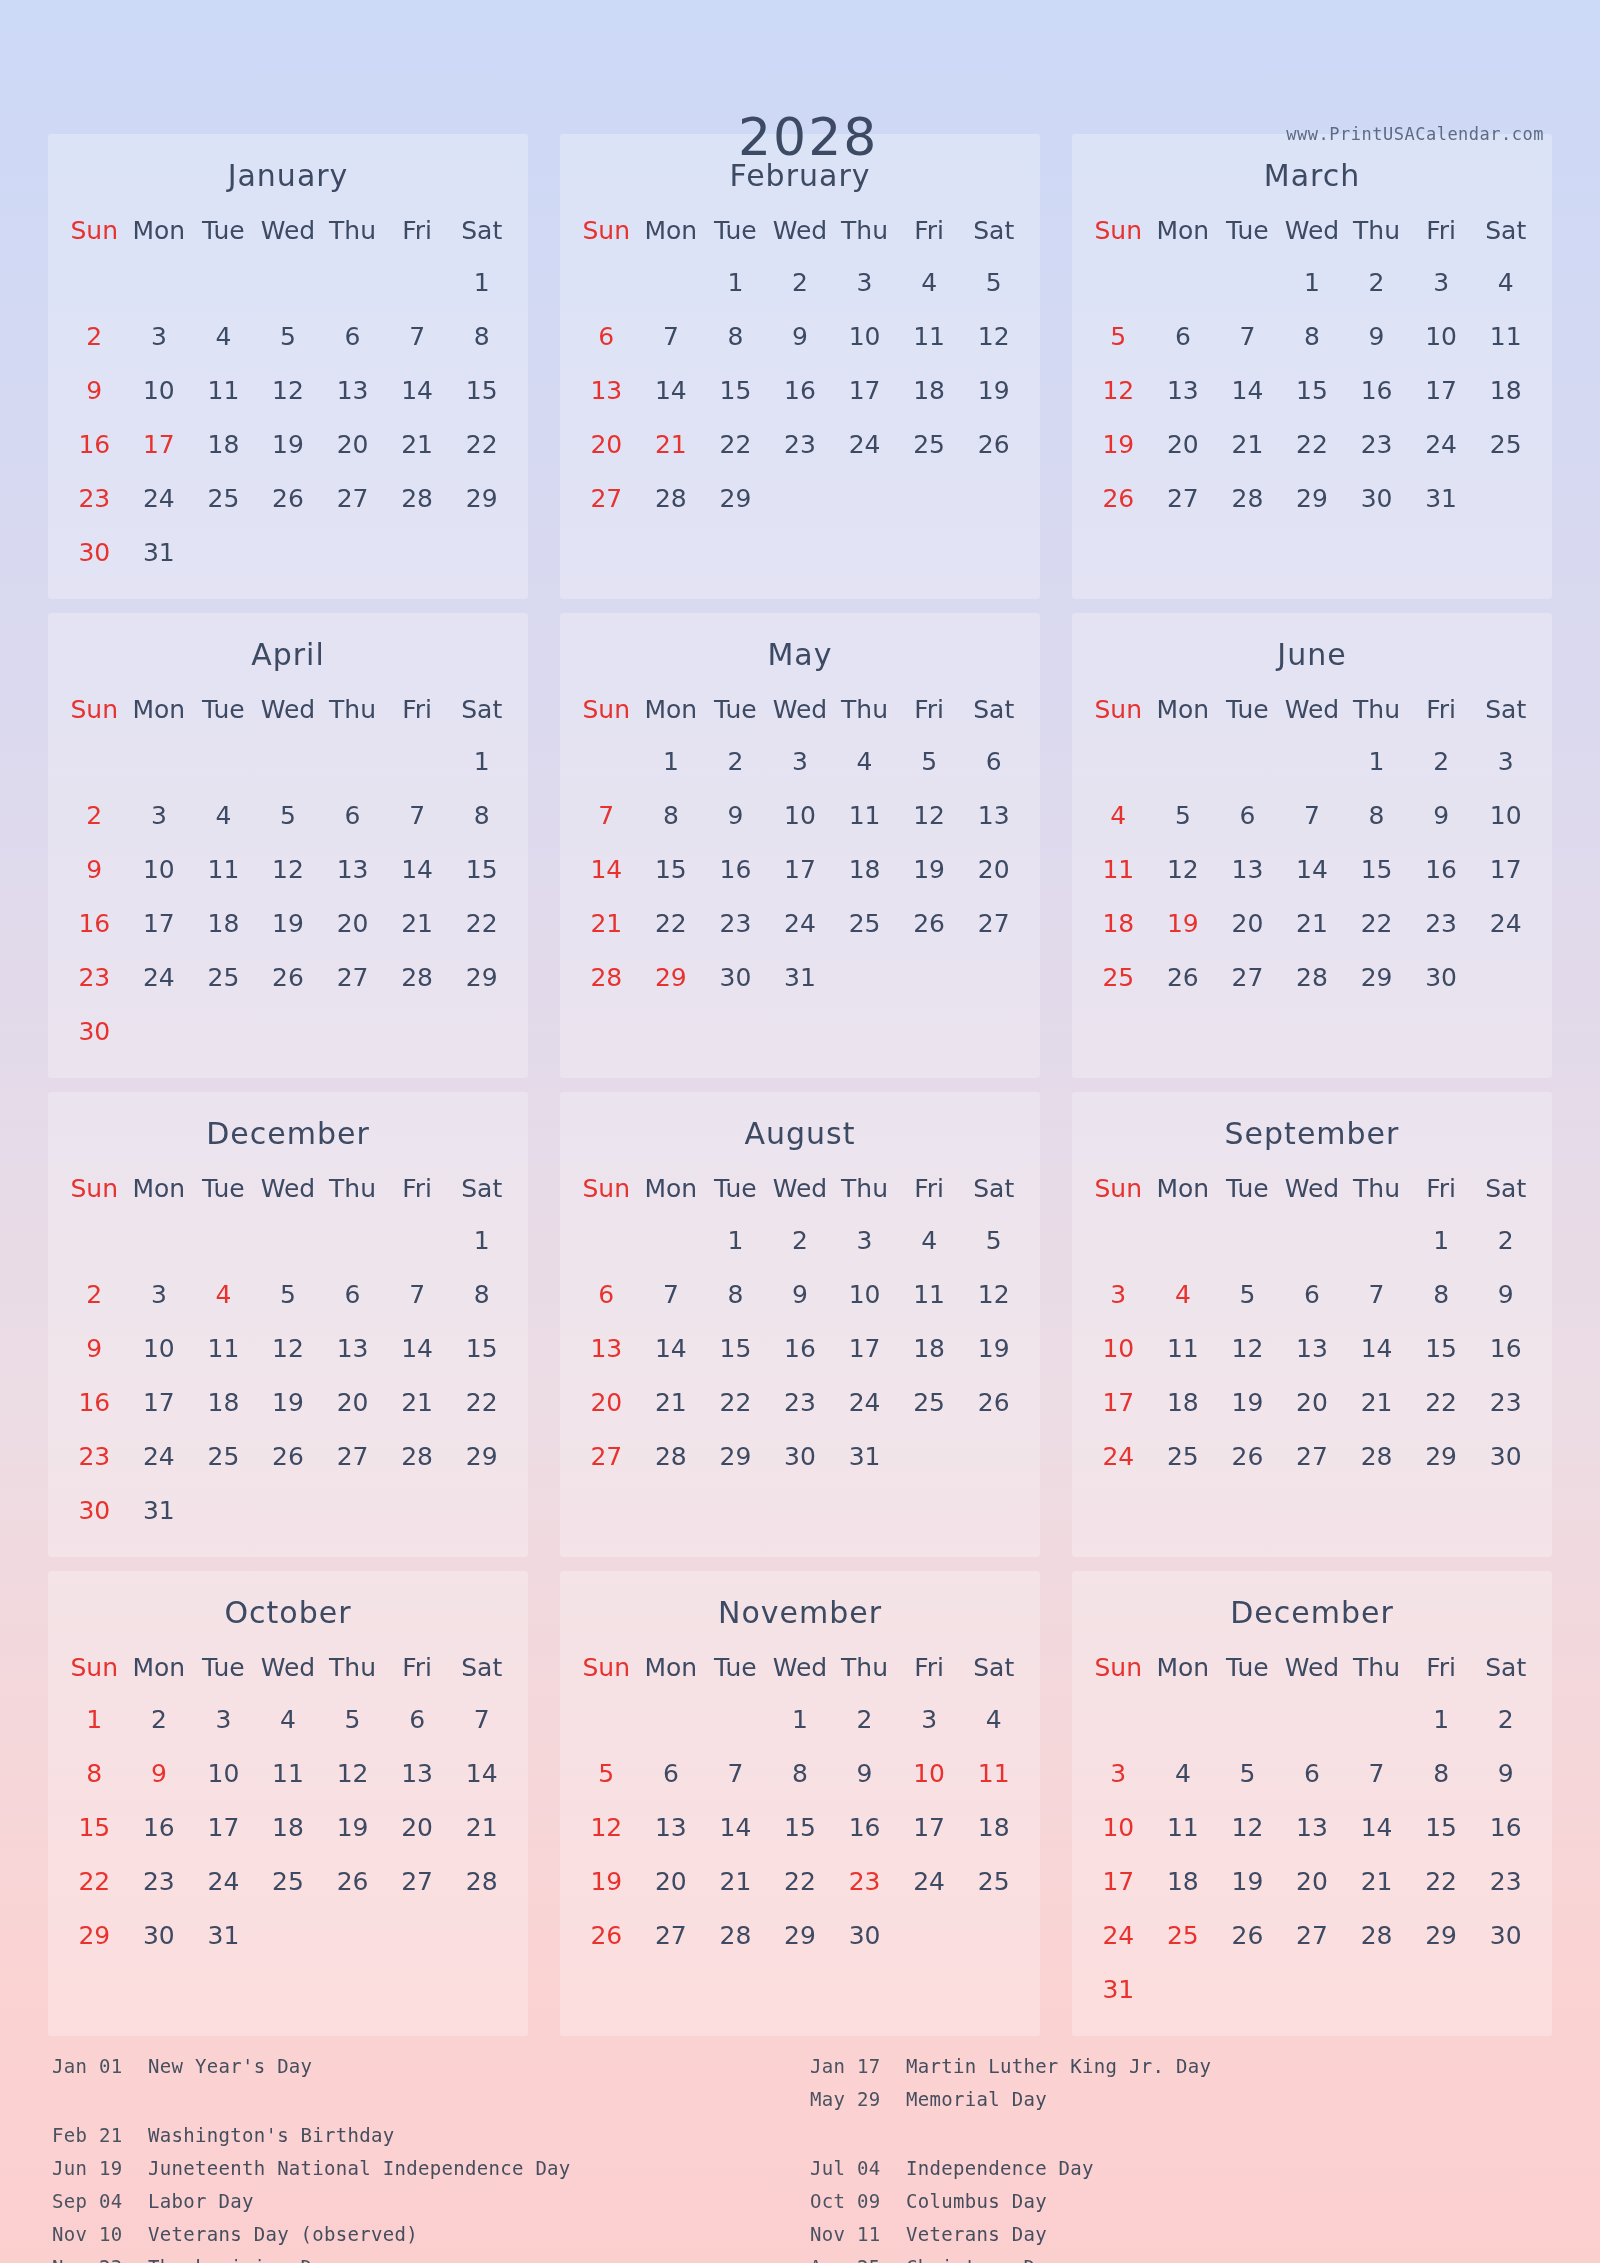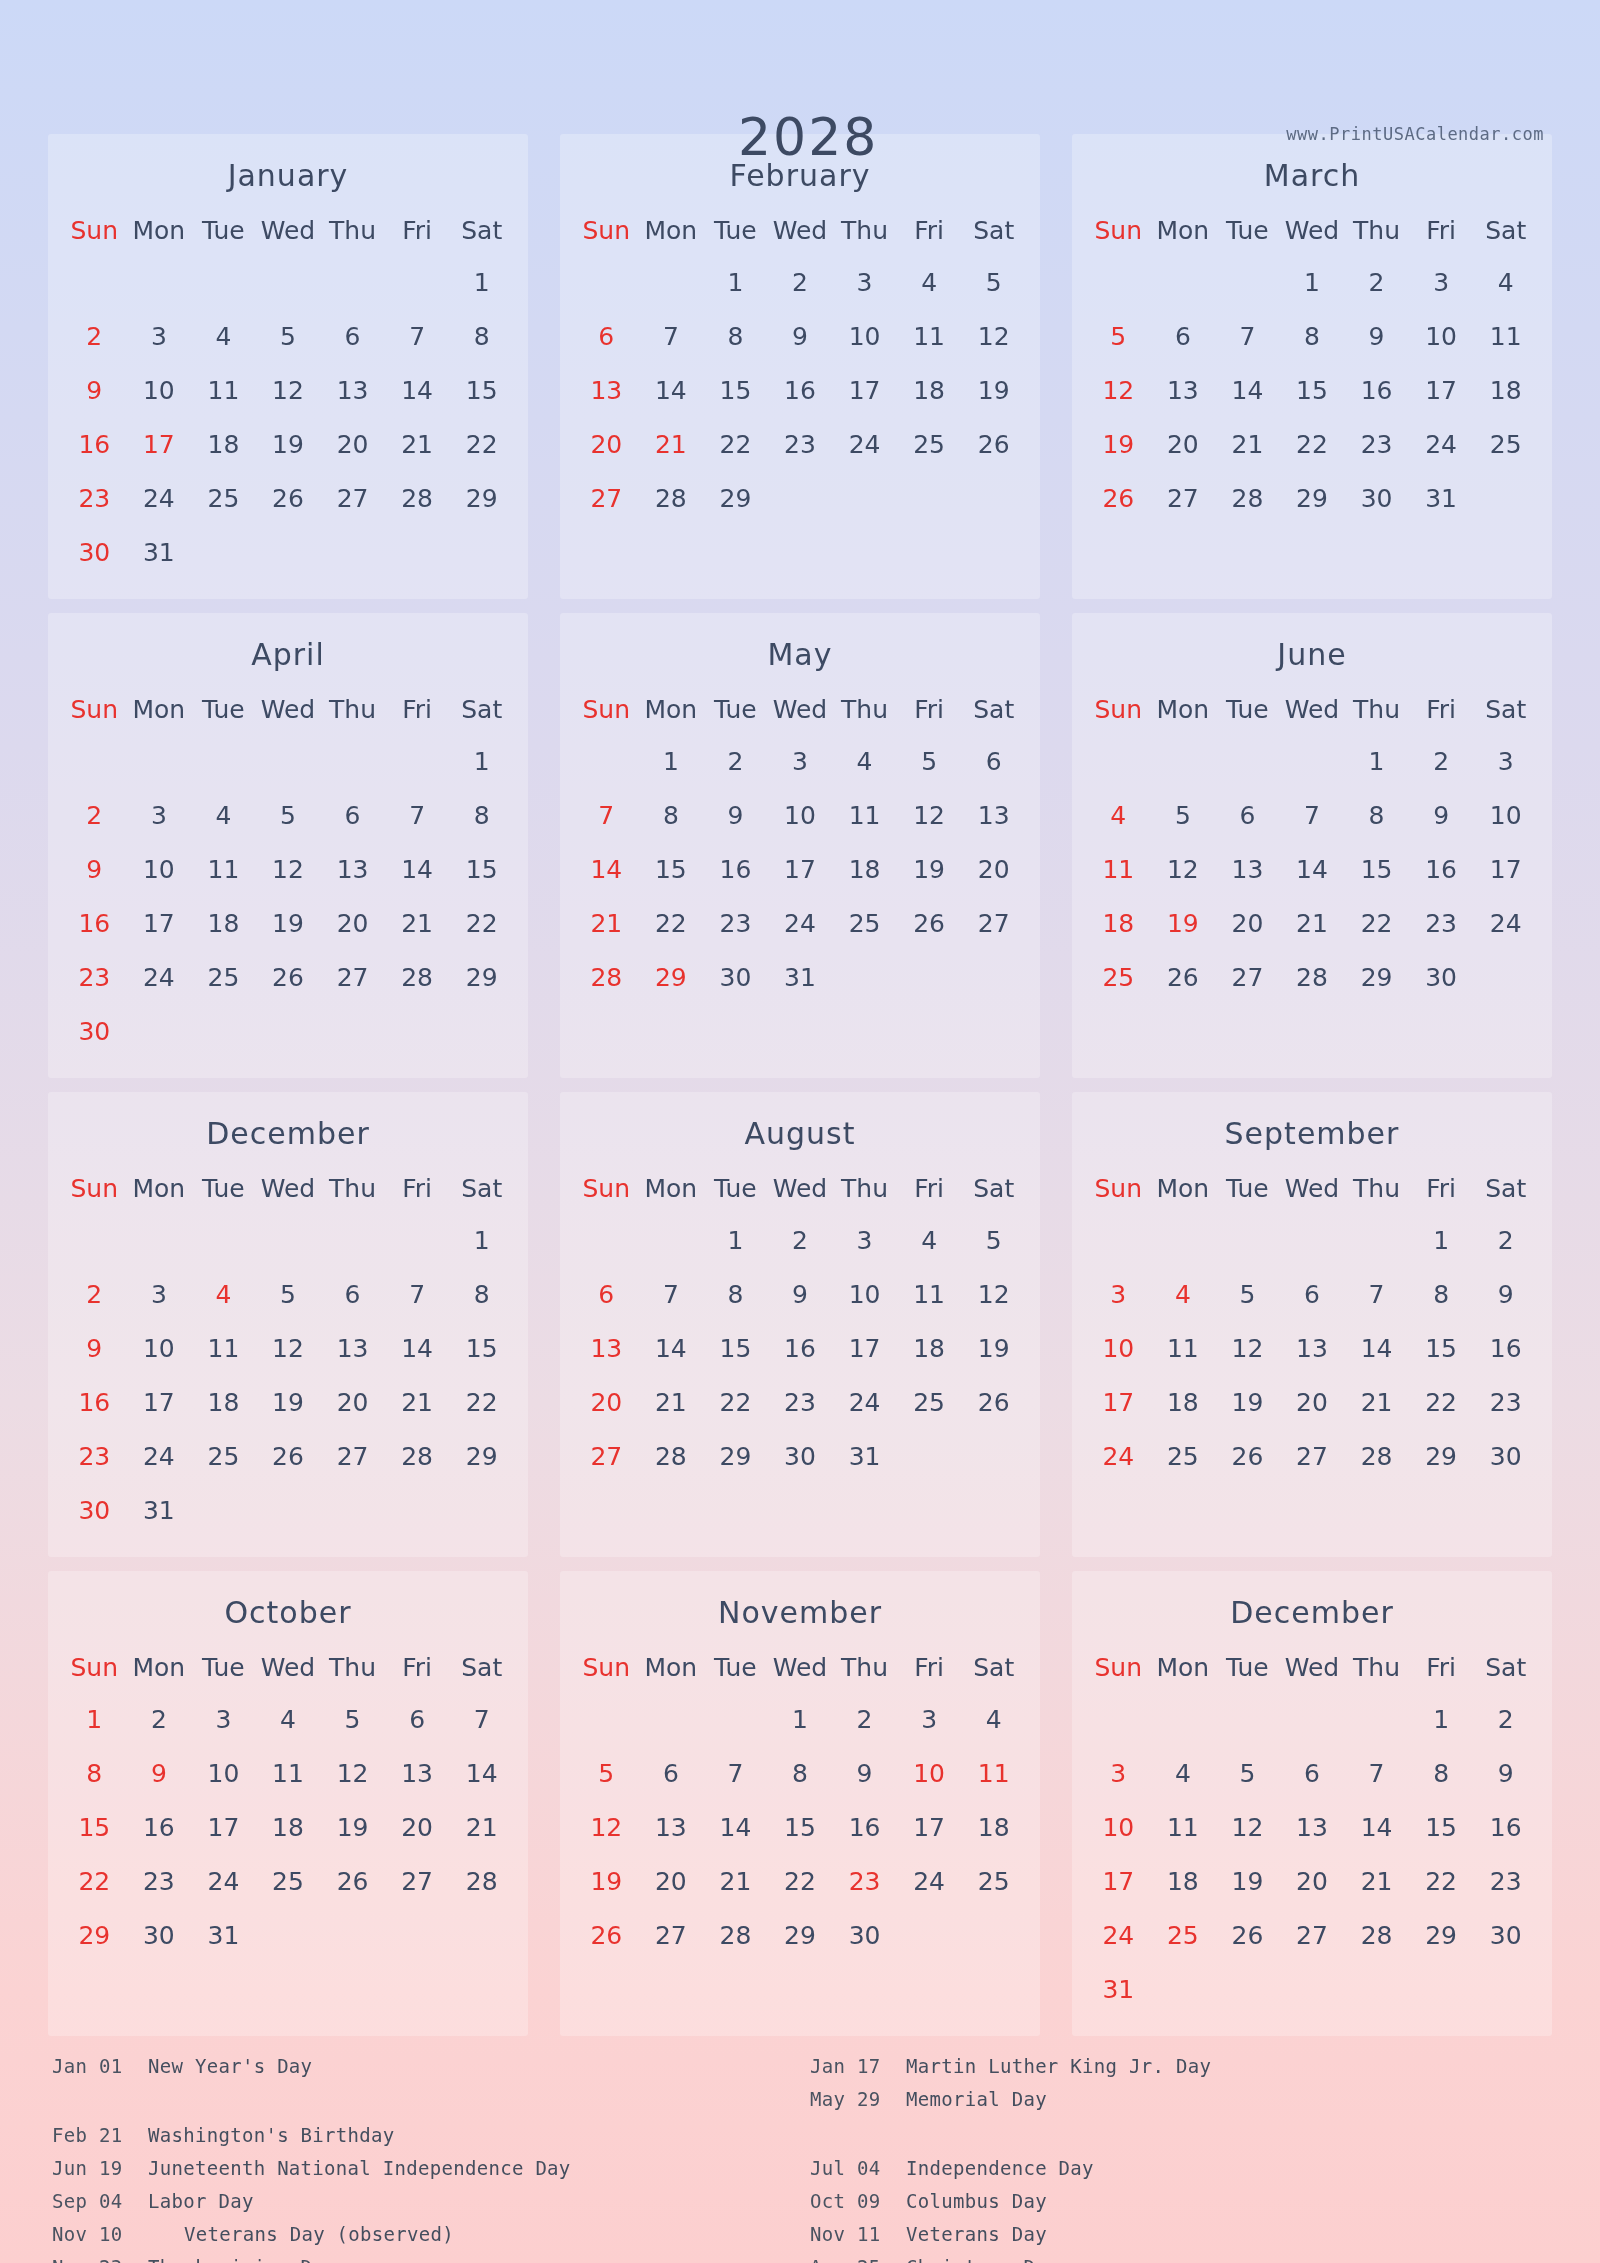--- a/index.html
+++ b/index.html
@@ -945,21 +945,21 @@
         <div class="hname">Independence Day</div>
       </div>
       <div class="hrow" style="grid-area: 4 / 1;">
         <div class="hdate">Sep 04</div>
         <div class="hname">Labor Day</div>
       </div>
       <div class="hrow" style="grid-area: 4 / 2;">
         <div class="hdate">Oct 09</div>
         <div class="hname">Columbus Day</div>
       </div>
-      <div class="hrow" style="grid-area: 5 / 1; gap: 36px;">
+      <div class="hrow" style="grid-area: 5 / 1;">
         <div class="hdate">Nov 10</div>
         <div class="hname">Veterans Day (observed)</div>
       </div>
       <div class="hrow" style="grid-area: 5 / 2;">
         <div class="hdate">Nov 11</div>
         <div class="hname">Veterans Day</div>
       </div>
       <div class="hrow" style="grid-area: 6 / 1;">
         <div class="hdate">Nov 23</div>
         <div class="hname">Thanksgiving Day</div>

